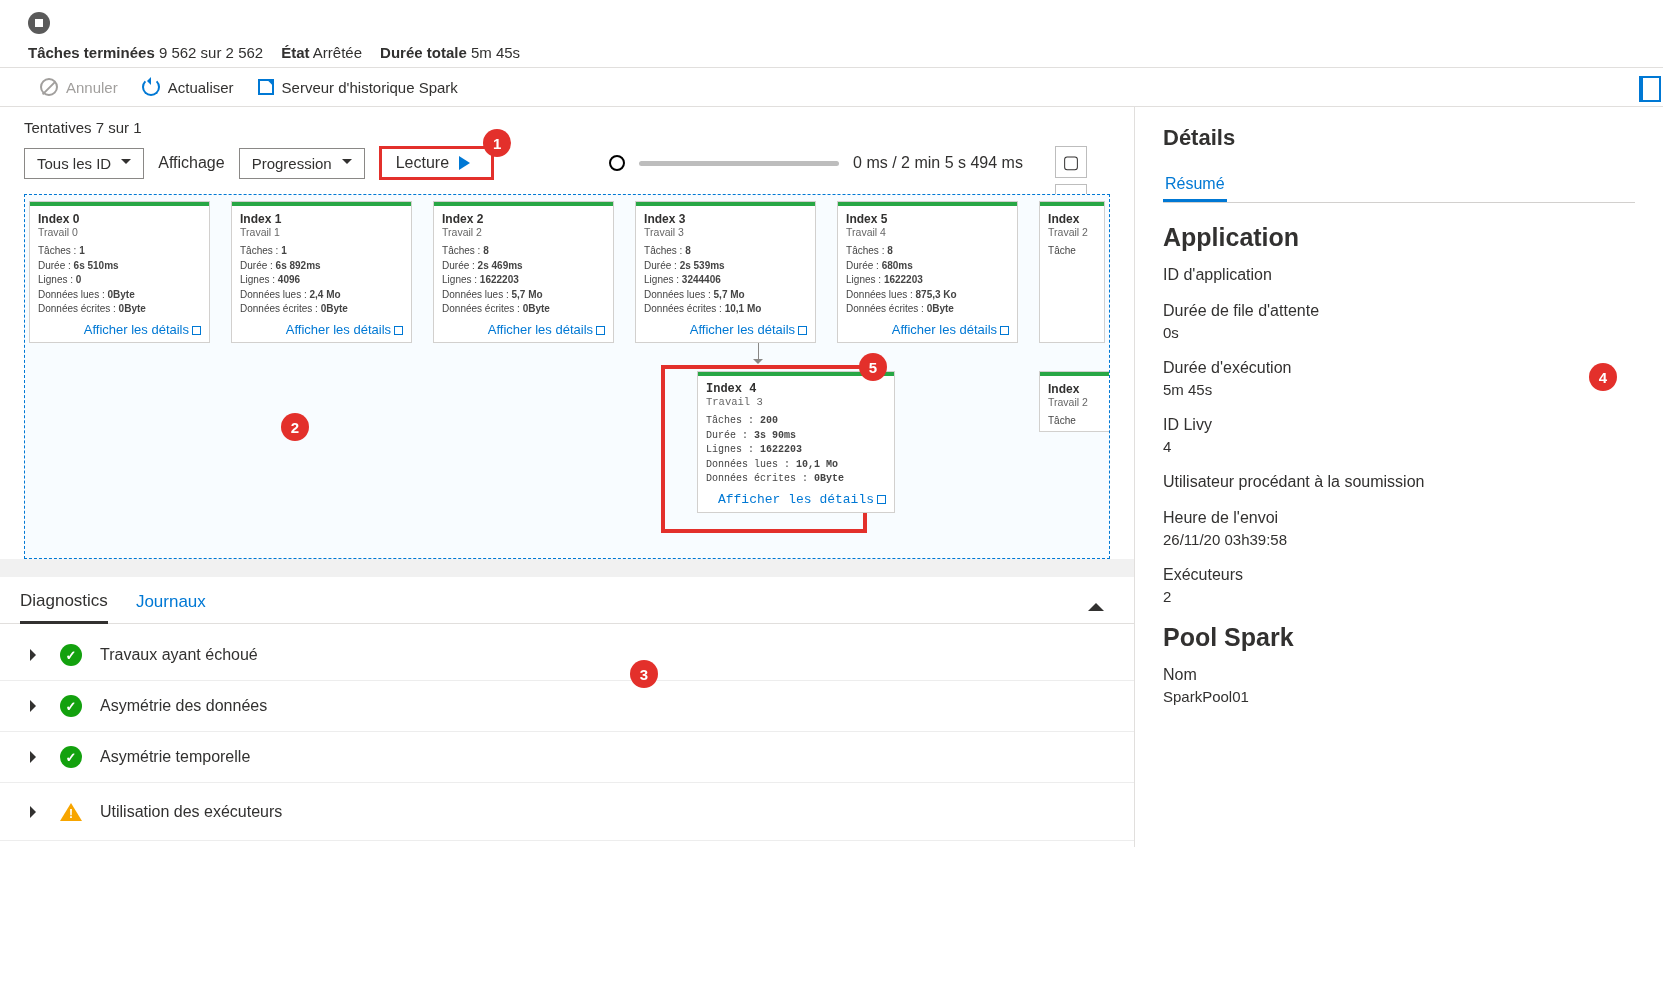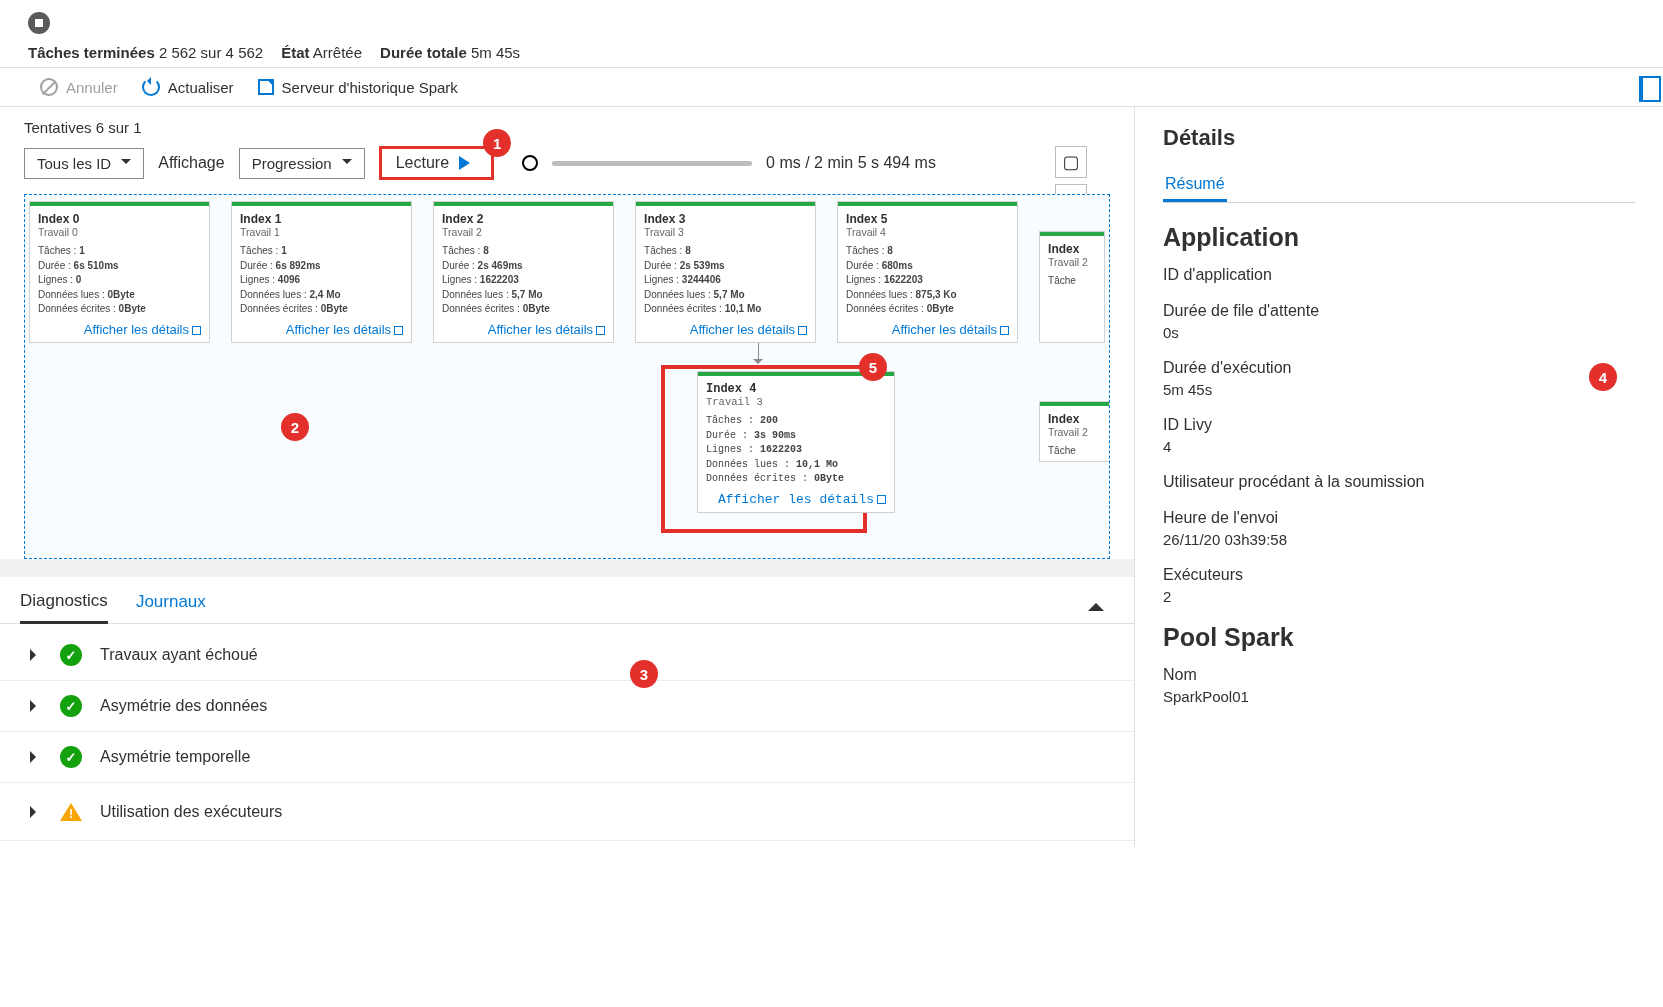--- a/index.html
+++ b/index.html
@@ -27,41 +27,41 @@
 
   .graph-area {padding:12px 24px 0 24px;}
   .attempts { font-size:15px; margin-bottom:10px;}
   .controls-row { display:flex; align-items:center; gap:14px; position:relative;}
   .dropdown { border:1px solid #8a8886; padding:6px 12px; font-size:15px; display:flex;gap:10px;cursor:pointer;}
   .chev-down{width:0;height:0;border:5px solid transparent;border-top-color:#323130;margin-top:4px;}
   .plain-label{font-size:16px;}
   .lecture-box{border:3px solid #e3302b;padding:5px 14px 5px 14px;display:flex;align-items:center;gap:10px;font-size:16px;position:relative;}
   .play-tri{width:0;height:0;border:7px solid transparent;border-left:11px solid #0078d4;}
   .callout{width:28px;height:28px;border-radius:50%;background:#e3302b;color:#fff;font-weight:600;display:flex;align-items:center;justify-content:center;font-size:15px;position:absolute;}
-  .slider-wrap{display:flex;align-items:center;gap:14px;flex:1;margin-left:14px;}
+  .slider-wrap{display:flex;align-items:center;gap:14px;flex:1;margin-left:14px;justify-content:center;}
   .slider-knob{width:16px;height:16px;border:2px solid #000;border-radius:50%;background:#fff;}
   .slider-track{flex:0 0 200px;height:5px;background:#bdbdbd;border-radius:3px;}
   .slider-text{font-size:16px;}
   .zoom-ctrl{position:absolute;right:22px;top:0;width:34px;display:flex;flex-direction:column;gap:6px;align-items:center;}
   .zoom-btn{width:32px;height:32px;border:1px solid #bdbdbd;display:flex;align-items:center;justify-content:center;font-size:18px;background:#fff;cursor:pointer;}
   .zoom-track{width:6px;height:120px;background:#e5e5e5;position:relative;margin:4px 0;}
   .zoom-thumb{position:absolute;top:95px;left:-3px;width:12px;height:12px;background:#8a8886;border-radius:2px;}
 
   .canvas{border:1px dashed #0078d4;background:#f8fcff;margin-top:14px;height:365px;position:relative;overflow:hidden;}
   .stage-row{position:absolute;top:6px;left:4px;right:4px;display:flex;gap:21px;}
   .stage-card{width:198px;background:#fff;border:1px solid #d2d0ce;font-size:11px;position:relative;}
   .stage-card .bar{height:4px;background:#28a745;}
   .stage-card .hd{padding:6px 8px 2px 8px;}
   .stage-card .hd .t{font-weight:600;font-size:12px;}
   .stage-card .hd .s{color:#666;font-size:10.5px;}
   .stage-card .bd{padding:4px 8px 2px 8px;line-height:1.45;color:#444;font-size:10px;}
   .stage-card .ft{padding:3px 8px 5px 8px;text-align:right;}
   .stage-card .ft a{color:#0078d4;font-size:13px;text-decoration:none;}
   .stage-card .ft .ext-mini{display:inline-block;width:9px;height:9px;border:1.5px solid #0078d4;margin-left:3px;vertical-align:-1px;position:relative;}
-  .stage-card.cut{width:72px;overflow:hidden;margin-top:30px;}
+  .stage-card.cut{width:72px;overflow:hidden;}
   .red-outline{position:absolute;border:4px solid #e3302b;}
   .arrow-down{position:absolute;left:50%;transform:translateX(-50%);width:0;height:0;border:5px solid transparent;border-top-color:#8a8886;}
 
   .gray-strip{height:18px;background:#f1f1f1;}
 
   .tabs-bar{display:flex;align-items:center;gap:28px;padding:14px 20px 0 20px;border-bottom:1px solid #e1dfdd;position:relative;}
   .tab{font-size:17px;padding-bottom:10px;cursor:pointer;}
   .tab.active{font-weight:500;border-bottom:3px solid #323130;margin-bottom:-1px;}
   .tab.inactive{color:#0078d4;}
   .collapse-chev{position:absolute;right:30px;top:18px;width:0;height:0;border:8px solid transparent;border-bottom-color:#323130;cursor:pointer;}
@@ -84,21 +84,21 @@
 </style>
 </head>
 <body>
 
 <div class="top-bar">
   <div class="stop-icon">
       <div class="sq"></div>
     </div>
   <div class="status-line">
     <span><span class="lbl">Tâches terminées</span>
-      <span>2 562 sur 4 562</span></span>
+      <span>9 562 sur 2 562</span></span>
     <span><span class="lbl">État</span>
       <span>Arrêtée</span></span>
     <span><span class="lbl">Durée totale</span>
       <span>5m 45s</span></span>
   </div>
 </div>
 
 <div class="action-bar">
   <div class="action-btn disabled">
     <span class="icon-cancel"></span>
@@ -113,21 +113,21 @@
     <span class="label">Serveur d'historique Spark</span>
   </div>
   <div class="side-doc-icon"></div>
 </div>
 
 <div class="main-split">
 
   <div class="left-pane">
     <div class="graph-area">
       <div class="attempts">
-        <span>Tentatives</span> <span>6 sur 1</span>
+        <span>Tentatives</span> <span>7 sur 1</span>
       </div>
       <div class="controls-row">
         <div class="dropdown">
           <span>Tous les ID</span>
           <span class="chev-down"></span>
         </div>
         <span class="plain-label">Affichage</span>
         <div class="dropdown">
           <span>Progression</span>
           <span class="chev-down"></span>

